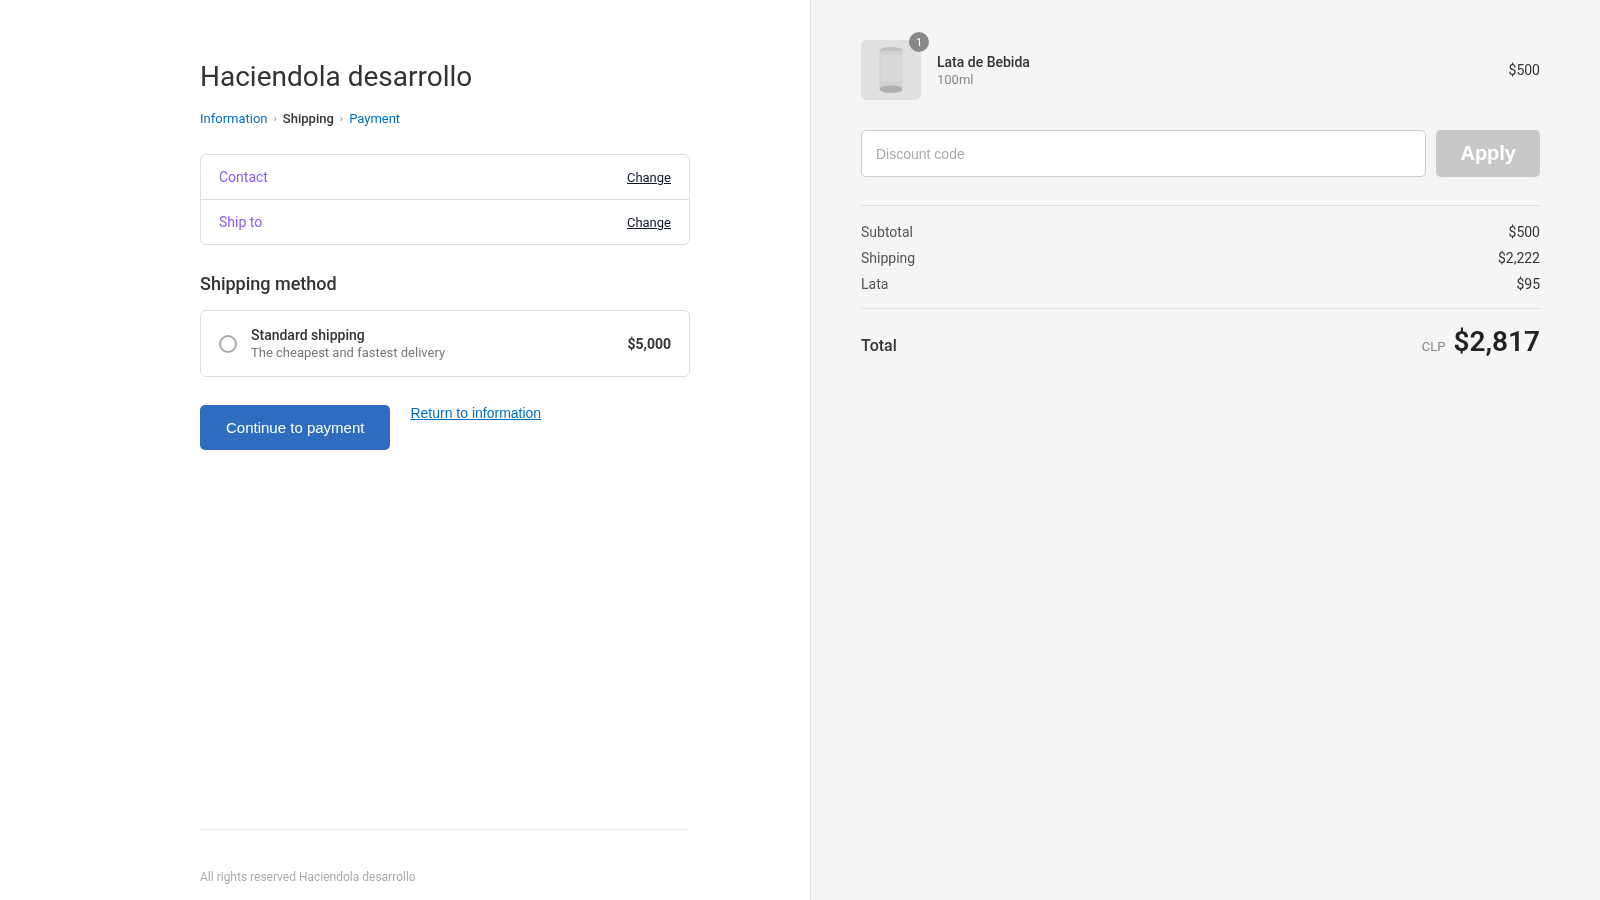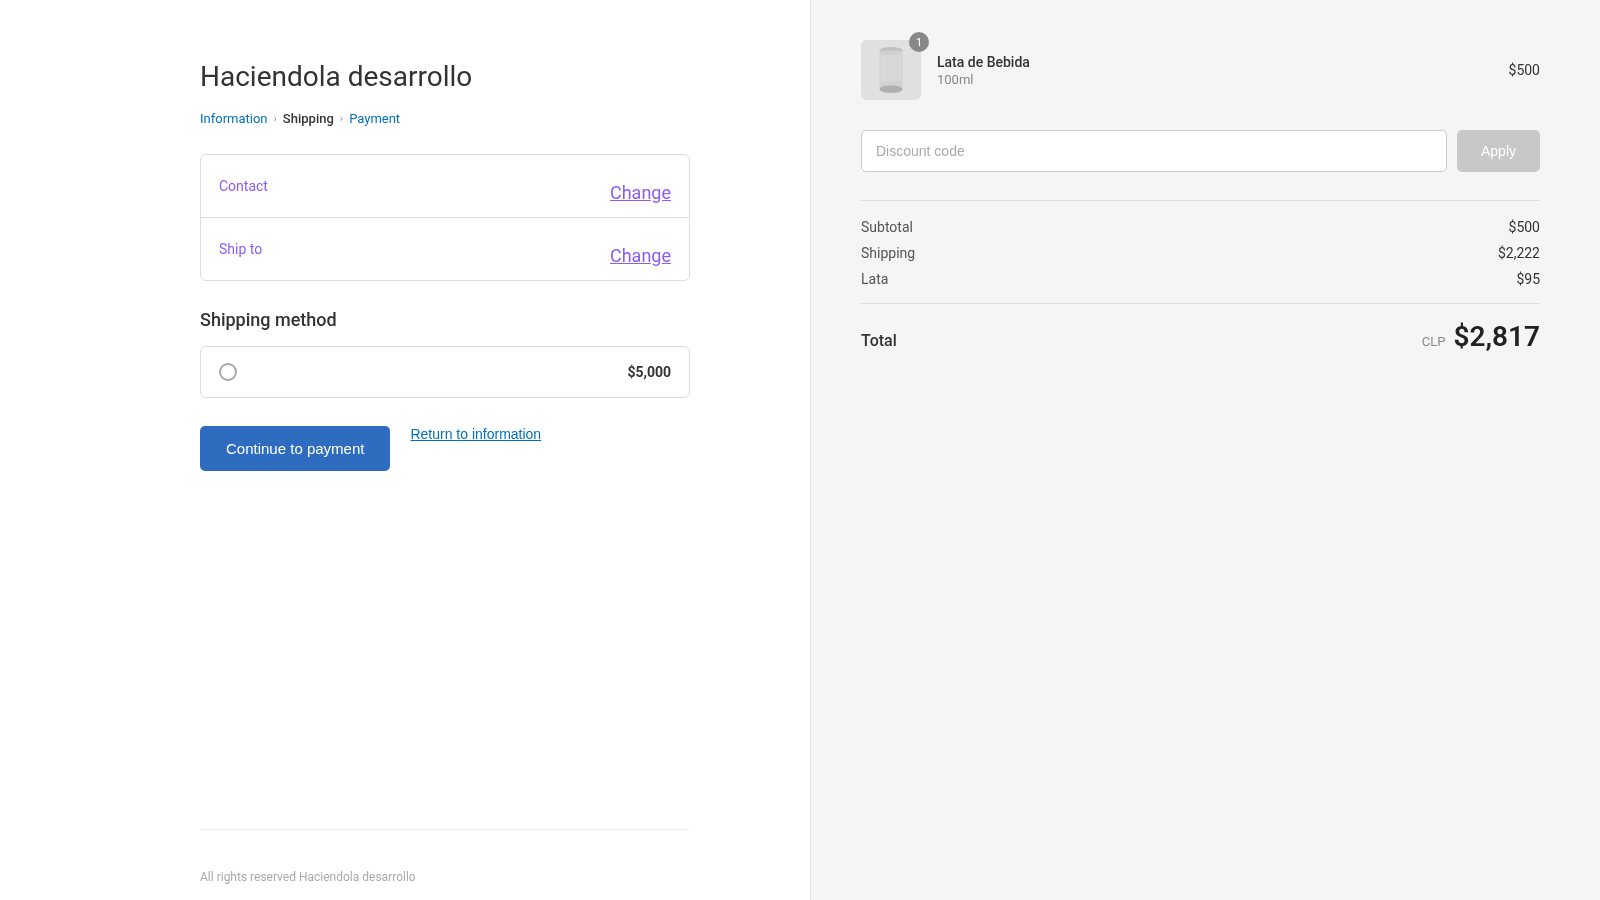--- a/index.html
+++ b/index.html
@@ -70,25 +70,24 @@
 
     .info-row:first-child {
       border-bottom: 1px solid #ddd;
     }
 
     .info-label {
       color: #8b5cf6;
     }
 
     .info-change {
-      color: #8b5cf6;
+      color: #0f172a;
       cursor: pointer;
-      font-size: 18px;
+      font-size: 13px;
       text-decoration: underline;
-      margin-top: 13px;
     }
 
     
     .section-title {
       font-size: 18px;
       font-weight: 500;
       color: #333;
       margin-bottom: 16px;
     }
 
@@ -265,23 +264,23 @@
     .discount-input::placeholder {
       color: #aaa;
     }
 
     .btn-apply {
       background: #c8c8c8;
       color: #fff;
       border: none;
       border-radius: 5px;
       padding: 12px 24px;
-      font-size: 14px;
+      font-size: 20px;
       cursor: pointer;
-      font-weight: 400;
+      font-weight: 700;
     }
 
     
     .summary-divider {
       border: none;
       border-top: 1px solid #ddd;
       margin-bottom: 18px;
     }
 
     .summary-row {
@@ -351,20 +350,24 @@
       <span class="info-label">Ship to</span>
       <span class="info-change">Change</span>
     </div>
   </div>
 
   <h2 class="section-title">Shipping method</h2>
 
   <div class="shipping-box">
     <div class="shipping-left">
       <div class="radio-circle"></div>
+      <div>
+        <div class="shipping-name">Standard shipping</div>
+        <div class="shipping-desc">The cheapest and fastest delivery</div>
+      </div>
     </div>
     <div class="shipping-price">$5,000</div>
   </div>
 
   <div class="btn-row">
     <button class="btn-continue">Continue to payment</button>
     <button class="btn-return">Return to information</button>
   </div>
 
   <div class="footer-text">All rights reserved Haciendola desarrollo</div>

